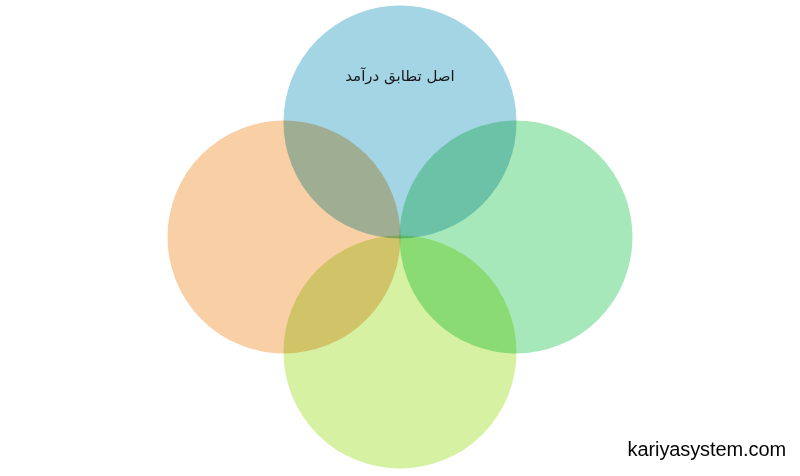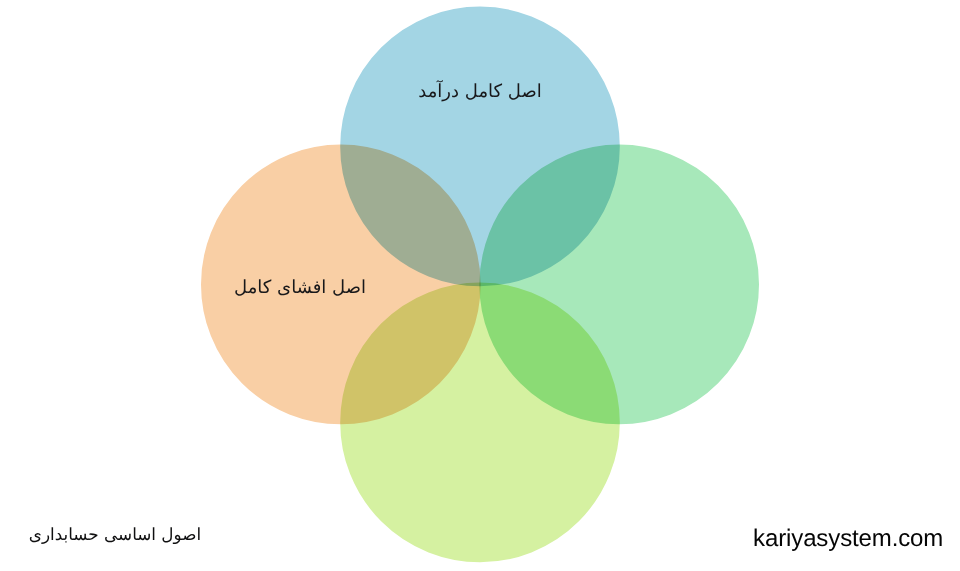--- a/index.html
+++ b/index.html
@@ -88,23 +88,21 @@
   <svg id="venn-svg" viewBox="0 0 800 476" xmlns="http://www.w3.org/2000/svg">
     <rect x="0" y="0" width="800" height="476" fill="#ffffff"></rect>
     <g>
       <circle class="venn-circle" cx="284" cy="237" r="118" fill="#f9cfa5" stroke="#ffffff" stroke-width="3"></circle>
       <circle class="venn-circle" cx="400" cy="122" r="118" fill="#a3d5e4" stroke="#ffffff" stroke-width="3"></circle>
       <circle class="venn-circle" cx="516" cy="237" r="118" fill="#a7e8ba" stroke="#ffffff" stroke-width="3"></circle>
       <circle class="venn-circle" cx="400" cy="352" r="118" fill="#d5f1a1" stroke="#ffffff" stroke-width="3"></circle>
     </g>
   </svg>
 
-  <div class="circle-label" id="label-top">اصل کامل درآمد</div>
+  <div class="circle-label" id="label-top">اصل تطابق درآمد</div>
 
 
-  <div class="circle-label" id="label-left">اصل افشای کامل</div>
 
 
-  <div id="caption-left">اصول اساسی حسابداری</div>
 
   <div id="watermark">kariyasystem.com</div>
 
 </div>
 
 </body></html>

